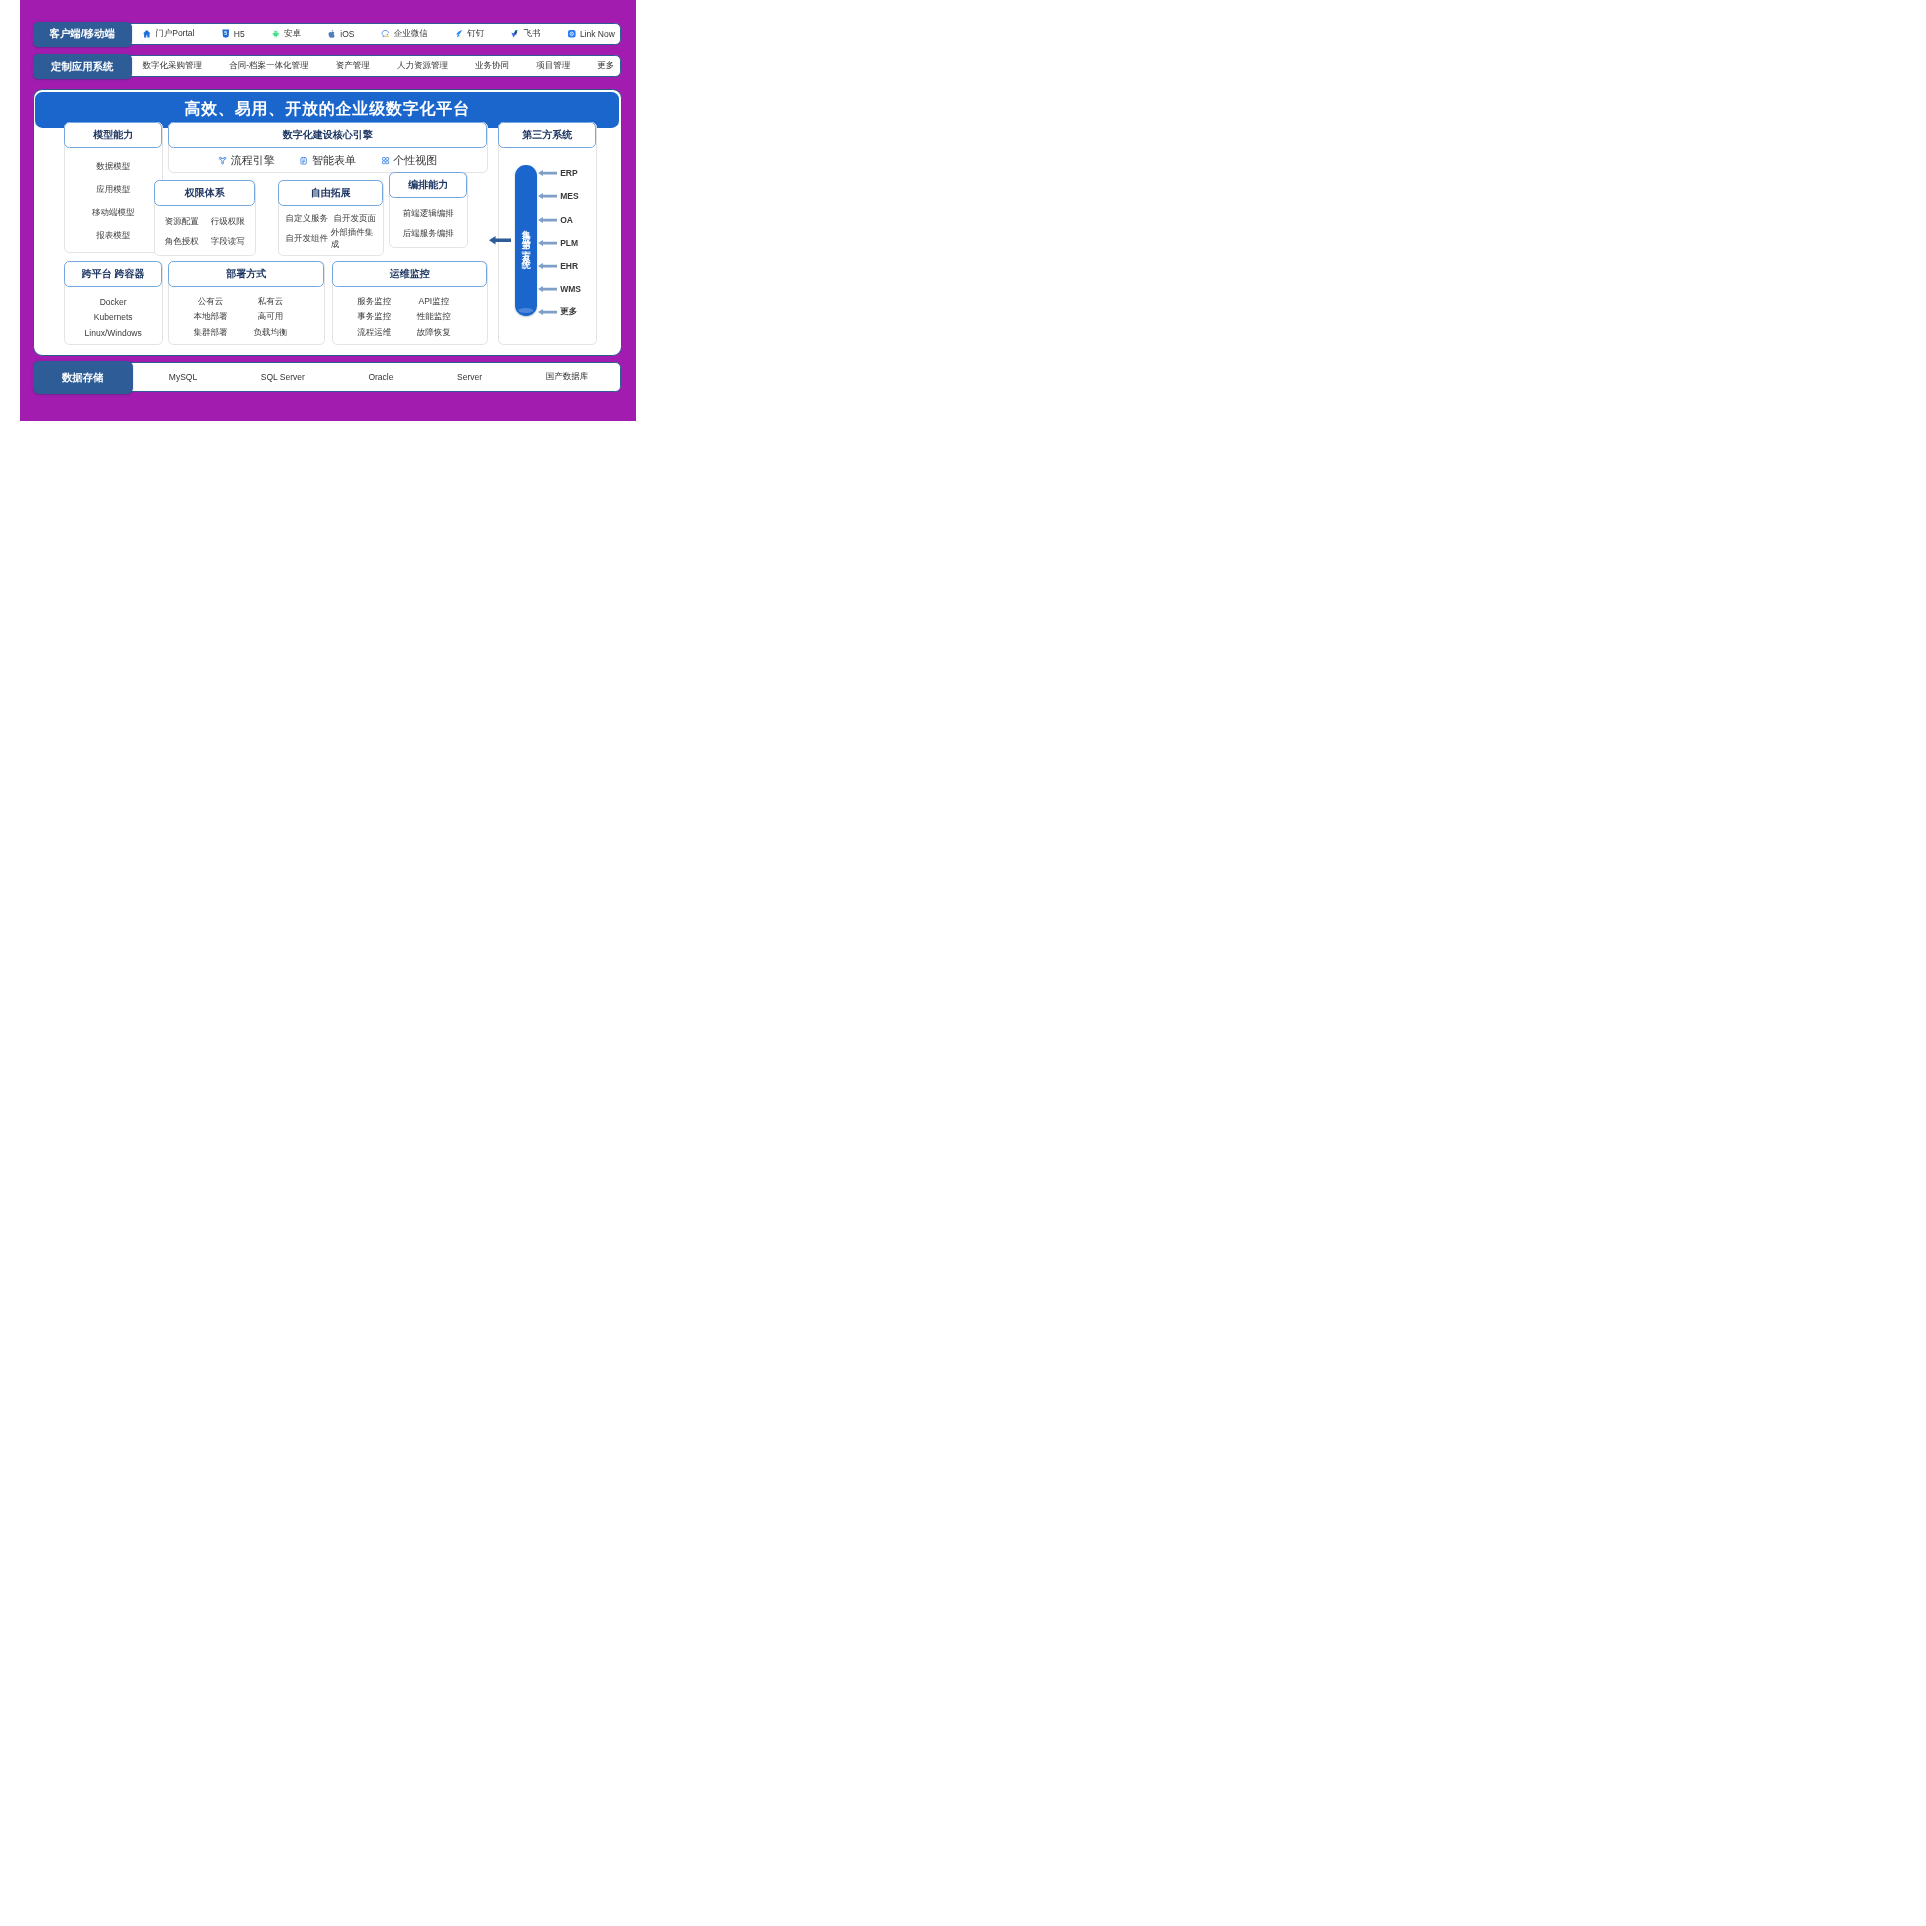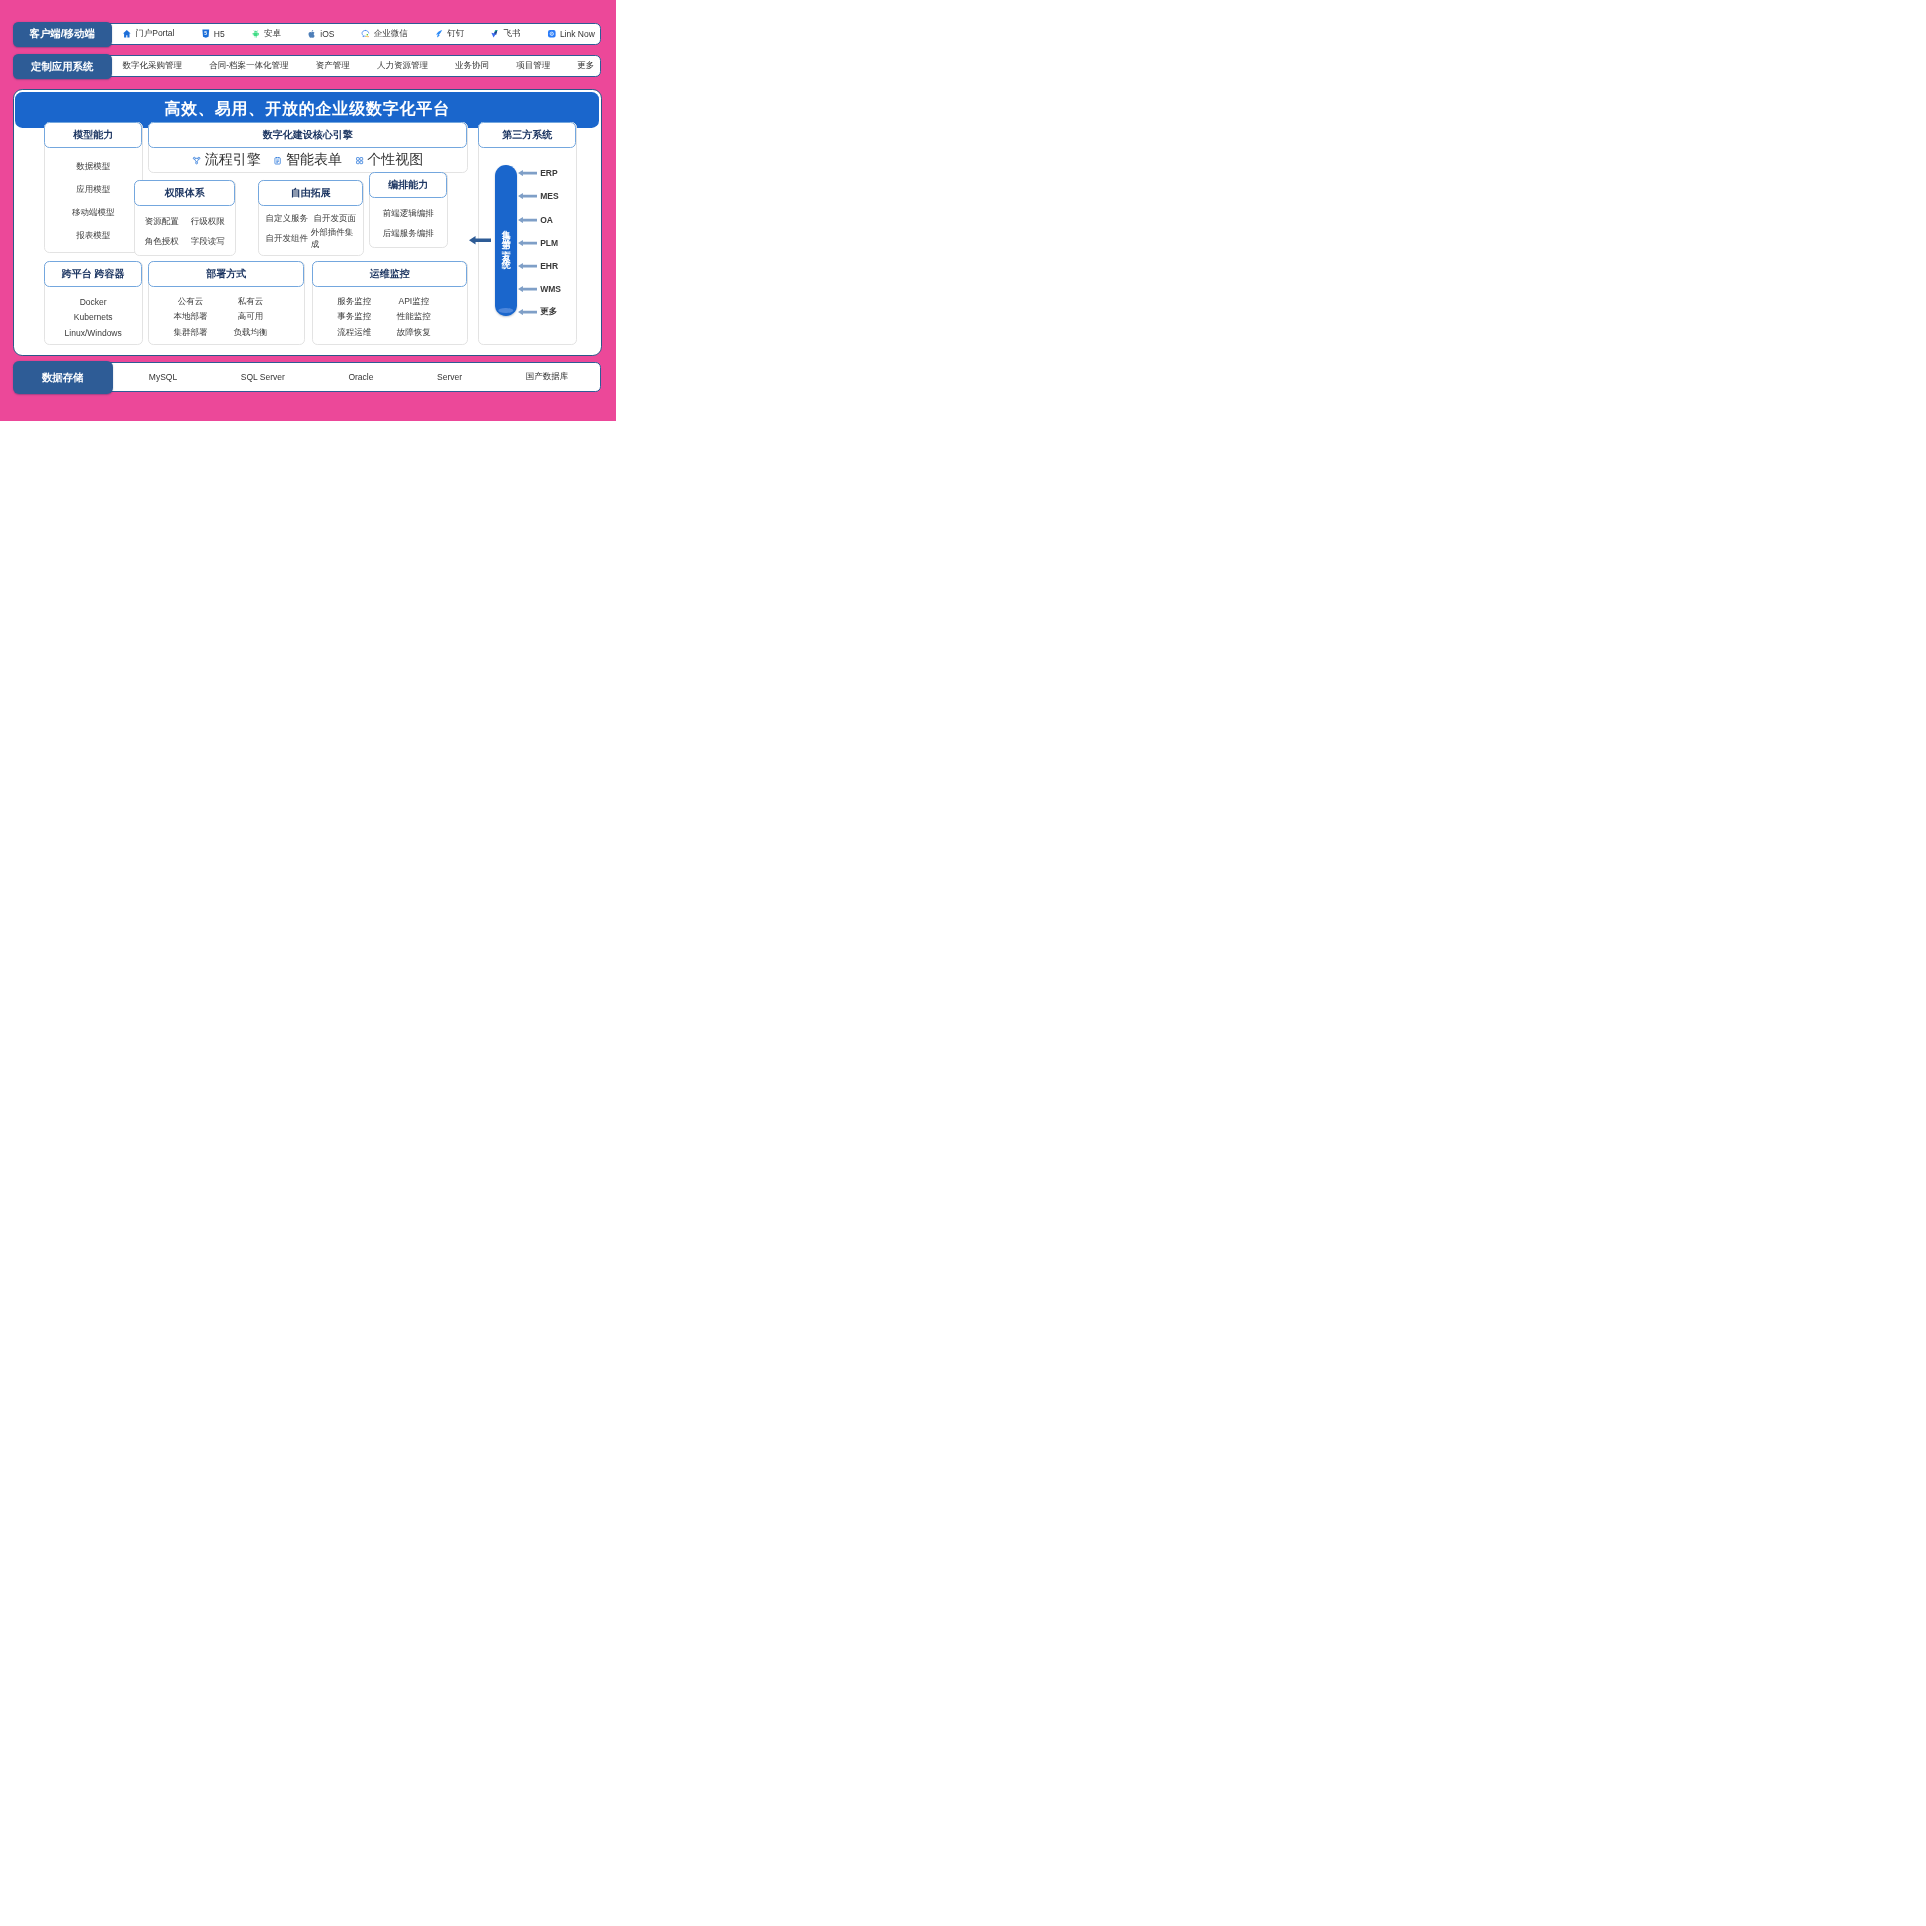--- a/index.html
+++ b/index.html
@@ -1,17 +1,17 @@
 <!DOCTYPE html>
 <html style="font-size:6.2px"><head>
 <meta charset="utf-8">
 <style>
   html,body { margin:0; padding:0; background:#ffffff; }
   body { font-family:"Liberation Sans","DejaVu Sans",sans-serif; color:#3a3a3a; }
-  .canvas { position:relative; width:616px; height:421px; background:#ec4899; overflow:hidden; }
+  .canvas { position:relative; width:616px; height:421px; background:#a21caf; overflow:hidden;margin-left:20px; }
 
   
   .band { position:absolute; left:39px; width:562px; height:22.3px; background:#fff;
           border:0.8px solid #2e5c96; border-radius:5.4px; display:flex; align-items:center;
           justify-content:space-around; padding-left:77px; box-sizing:border-box;gap:16px; }
   .band--clients { top:23px; }
   .band--apps { top:55px; }
   .band-pill { position:absolute; left:12.7px; width:99px; height:25.4px; background:#2e5c96;
           border-radius:5.4px; color:#fff; font-size:10.4px; font-weight:bold; display:flex;
           align-items:center; justify-content:center; box-shadow:0 0.8px 1.5px rgba(20,50,90,.35); z-index:3; }
@@ -34,21 +34,21 @@
           border:0.8px solid #74a7de; border-radius:5.4px; display:flex; align-items:center; justify-content:center;
           font-size:10px; font-weight:bold; color:#1f3864; box-sizing:border-box; z-index:2; }
 
   .sec-model { left:30px; top:32px; width:99px; height:131px; }
   .model-items { position:absolute; left:0; right:0; top:32px; display:flex; flex-direction:column; }
   .model-items .itm { height:23px; display:flex; align-items:center; justify-content:center; font-size:8.5px; }
 
   .sec-core { left:134px; top:32px; width:320px; height:51px; }
   .core-feats { position:absolute; left:37px; right:37px; top:27px; bottom:1.5px; display:flex;
           align-items:center; justify-content:space-around; }
-  .feat { display:flex; align-items:center; gap:3.5px; font-size:14px; color:#333; }
+  .feat { display:flex; align-items:center; gap:3.5px; font-size:11px; color:#333; }
   .feat svg { width:9.2px; height:9.2px; display:block; }
 
   .sec-perm { left:120px; top:90px; width:102px; height:76px; }
   .sec-free { left:244px; top:90px; width:106px; height:76px; }
   .sec-orch { left:355px; top:82px; width:79px; height:76px; }
   .grid2 { position:absolute; left:3.9px; right:3.9px; top:31px; bottom:3.1px; display:grid;
           grid-template-columns:1fr 1fr; align-items:center; justify-items:center; font-size:8.5px; }
   .grid1 { position:absolute; left:3.9px; right:3.9px; top:31px; bottom:3.1px; display:grid;
           grid-template-columns:1fr; align-items:center; justify-items:center; font-size:8.5px; }
 

